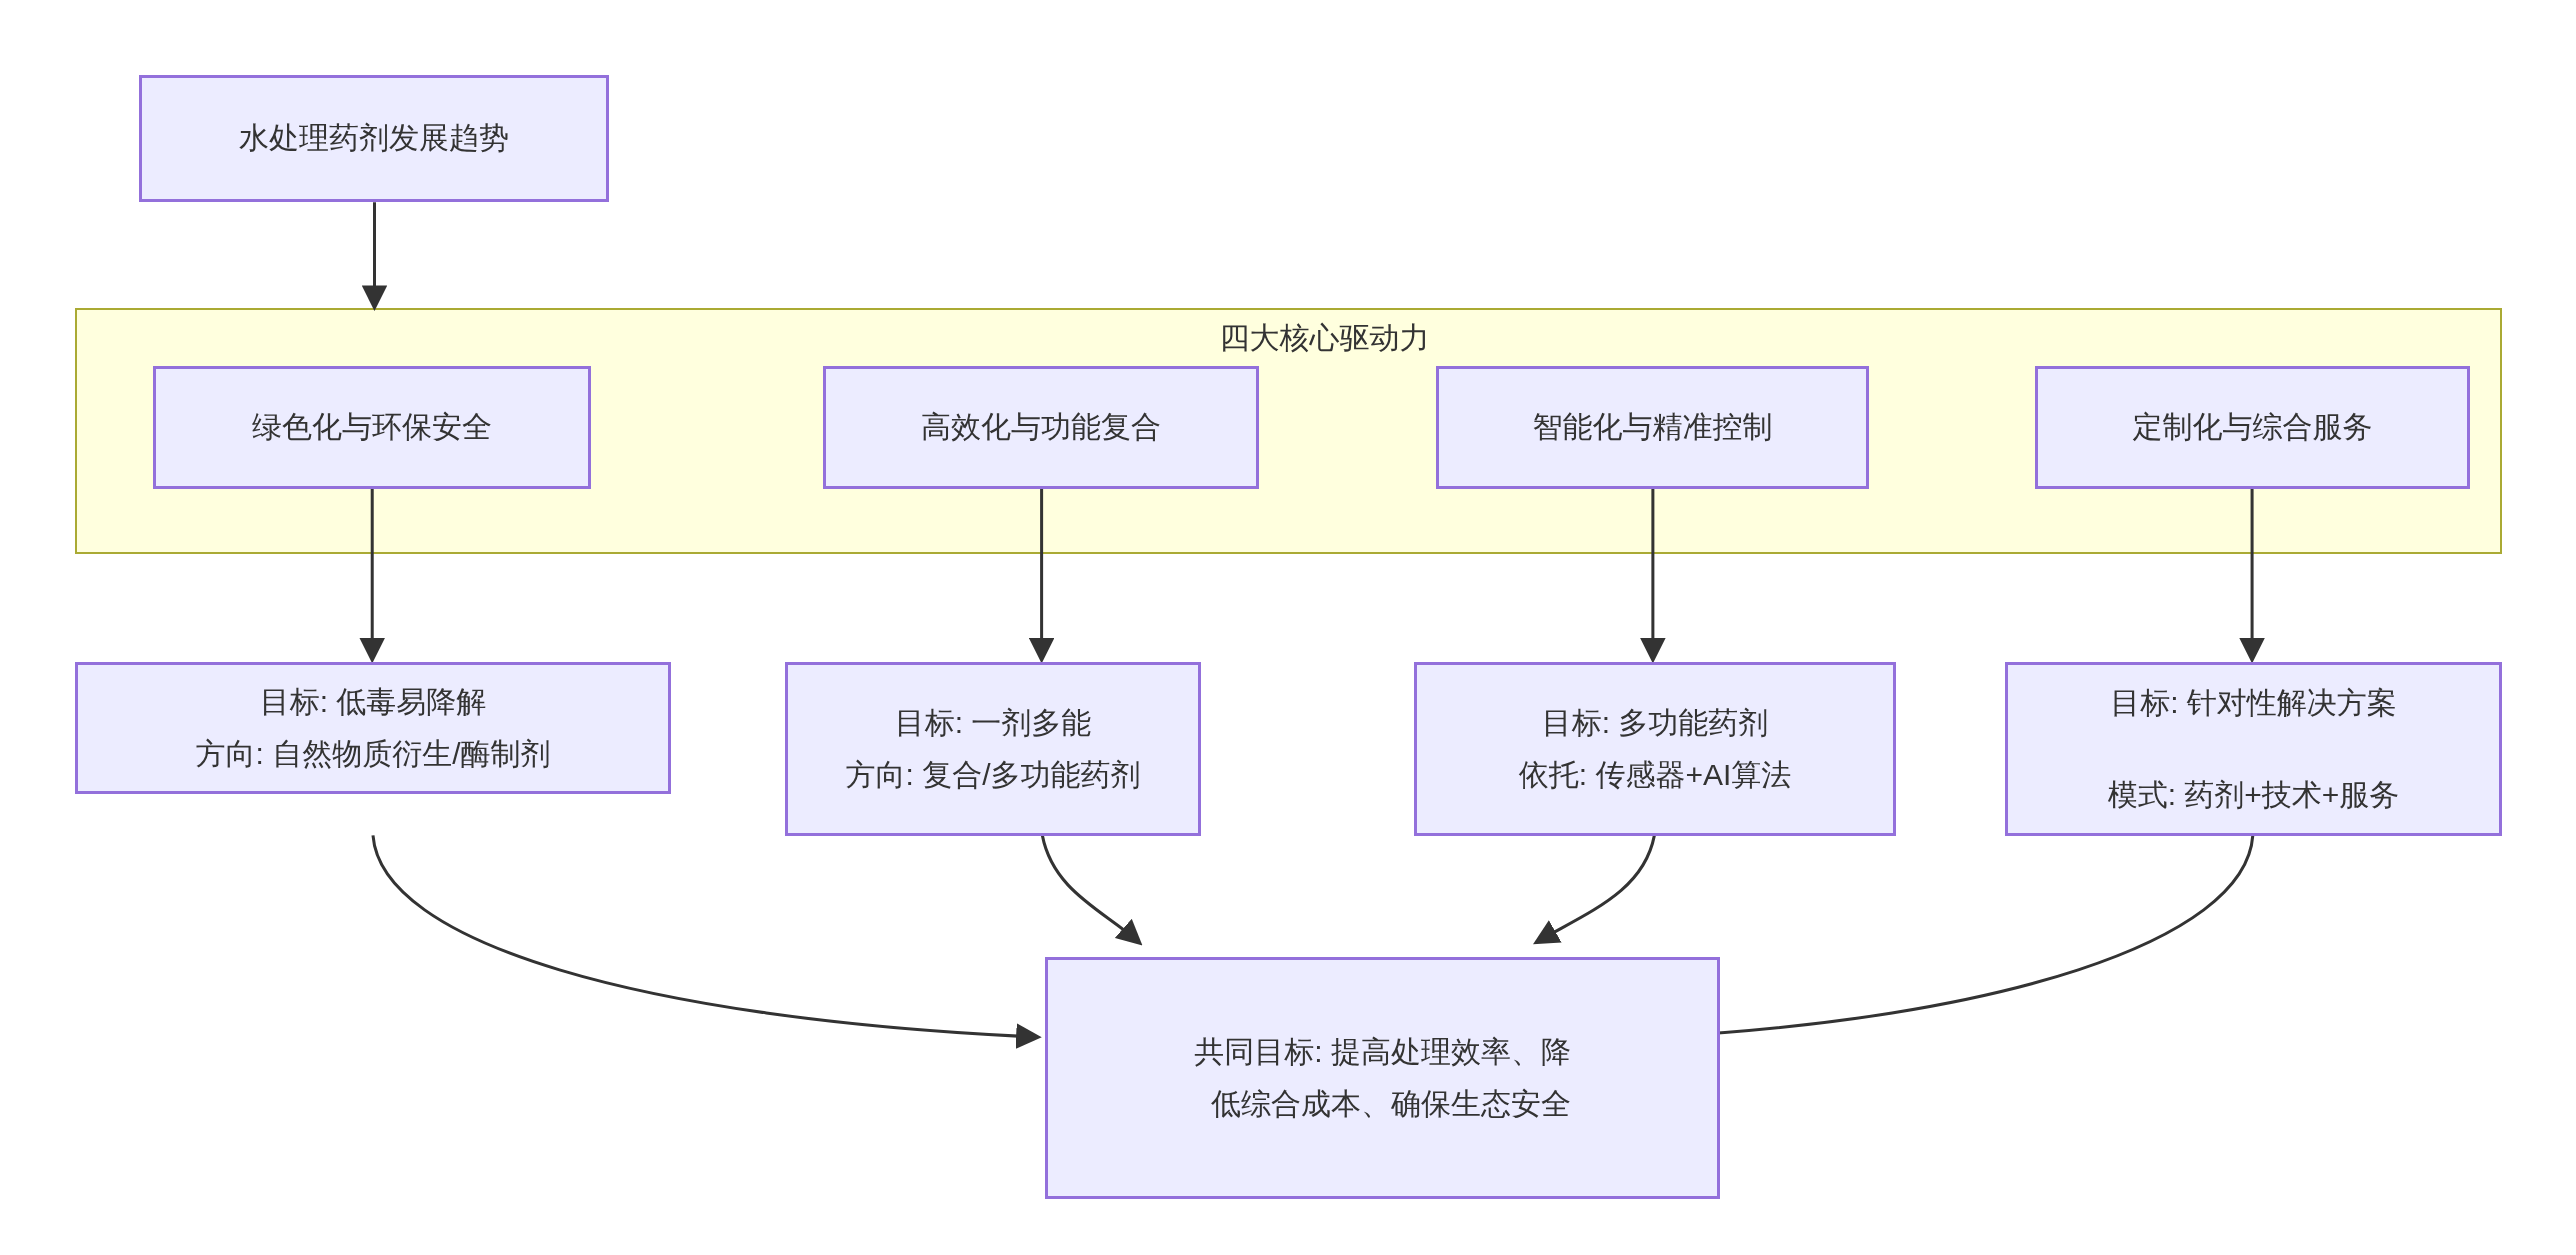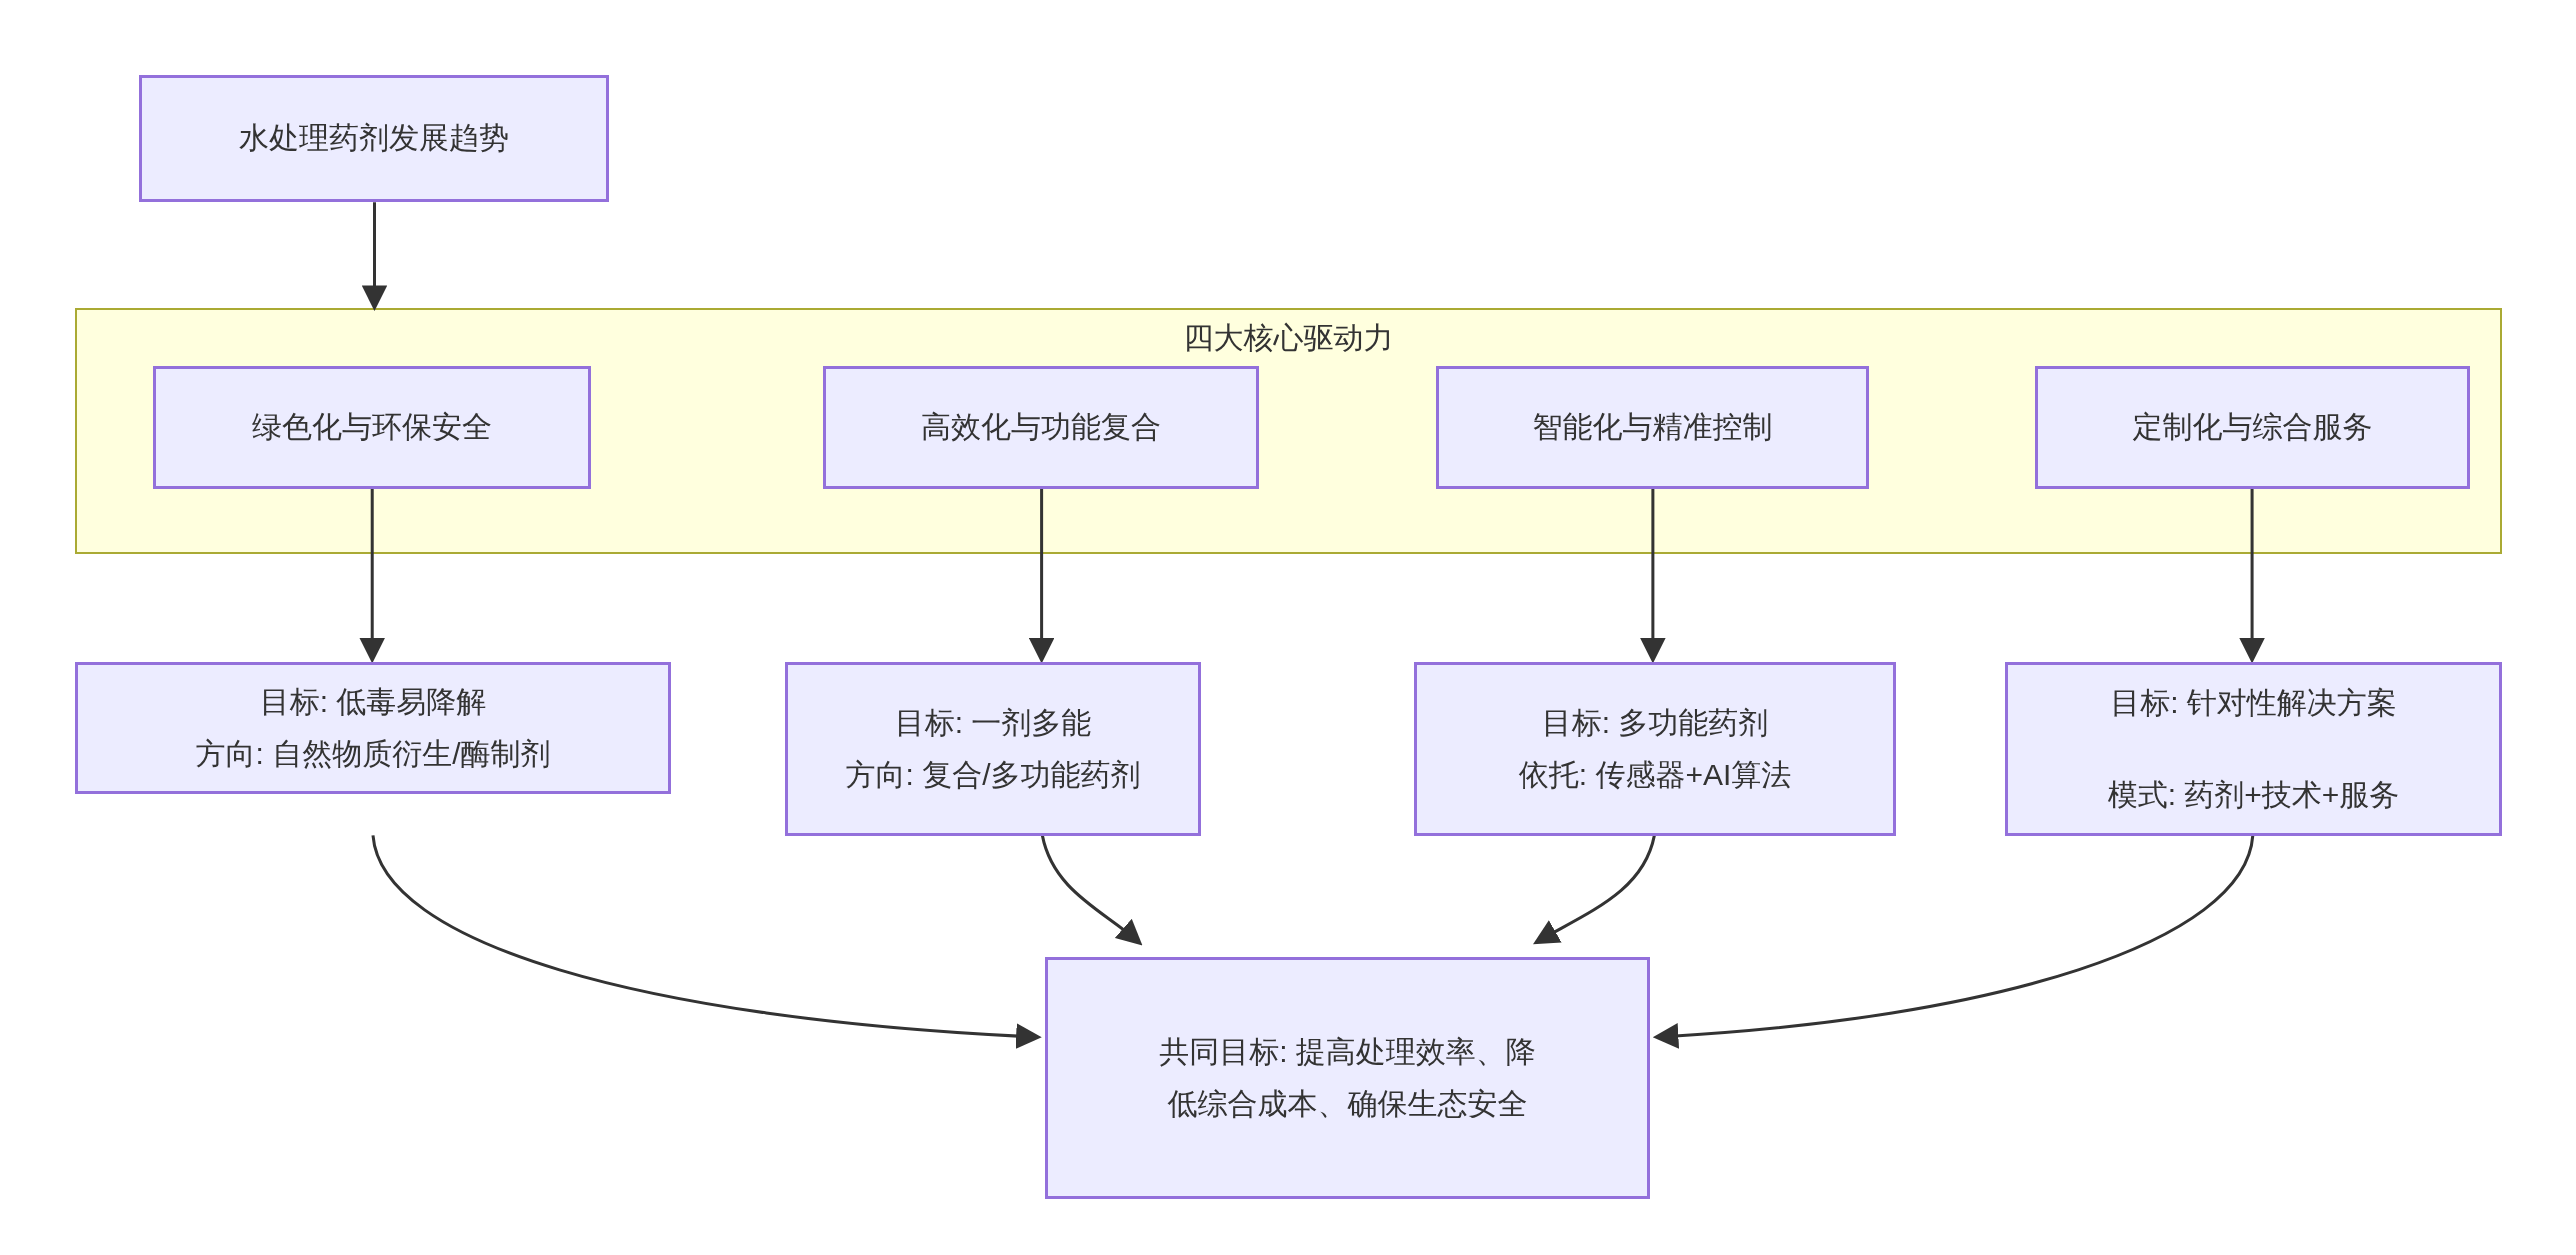--- a/index.html
+++ b/index.html
@@ -28,20 +28,21 @@
   }
   .cluster-title {
     position: absolute;
     top: 1.5px;
     left: 0;
     width: 100%;
     text-align: center;
     font-size: 30px;
     line-height: 1.75;
     color: var(--text, #333333);
+    padding-left: 36px;
   }
   svg.edges {
     position: absolute;
     left: 0;
     top: 0;
     width: 2576px;
     height: 1255px;
     z-index: 5;
     pointer-events: none;
   }
@@ -127,18 +128,18 @@
   </div>
   <div class="node" style="left:1414px; top:662px; width:482px; height:174px;">
     <span>目标: 多功能药剂</span>
     <span>依托: 传感器+AI算法</span>
   </div>
   <div class="node" style="left:2005px; top:662px; width:497px; height:174px;gap:39px;">
     <span>目标: 针对性解决方案</span>
     <span>模式: 药剂+技术+服务</span>
   </div>
 
-  <div class="node" style="left:1045px; top:957px; width:605px; height:242px;">
+  <div class="node" style="left:1045px; top:957px; width:675px; height:242px;text-align:right;">
     <span class="wrap-limit">共同目标: 提高处理效率、降低综合成本、确保生态安全</span>
   </div>
 
 </div>
 
 
 </body></html>

